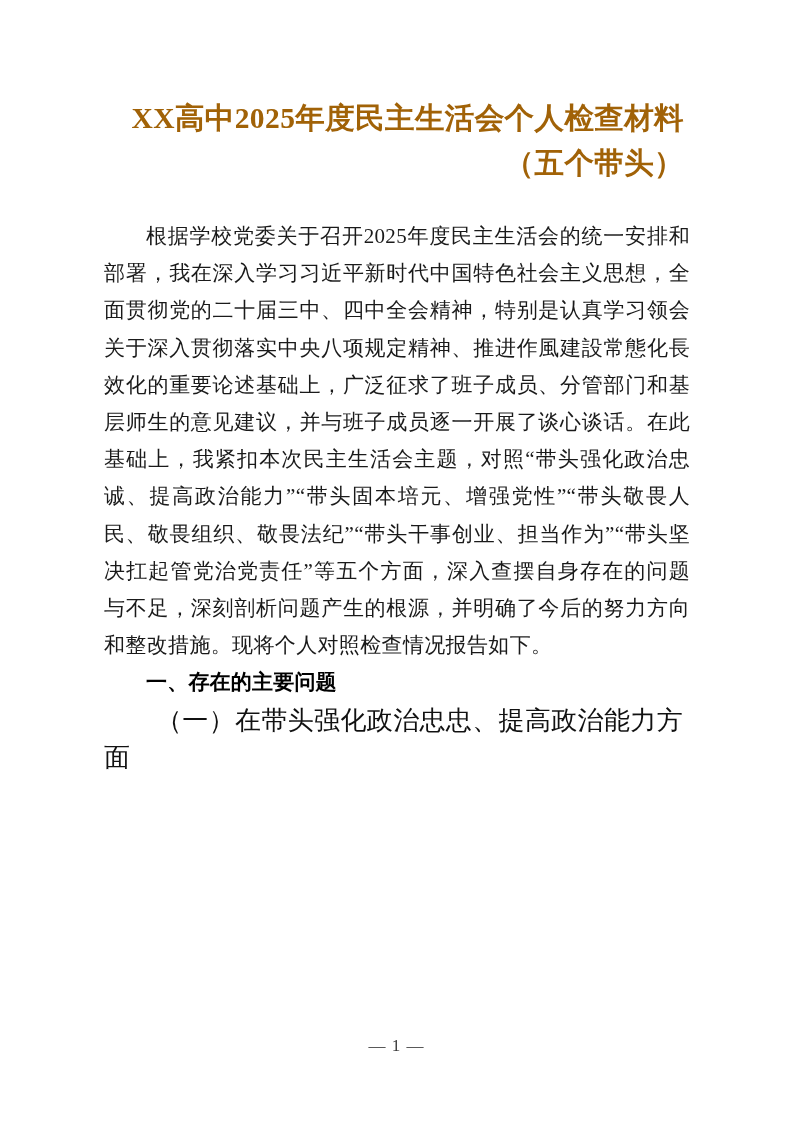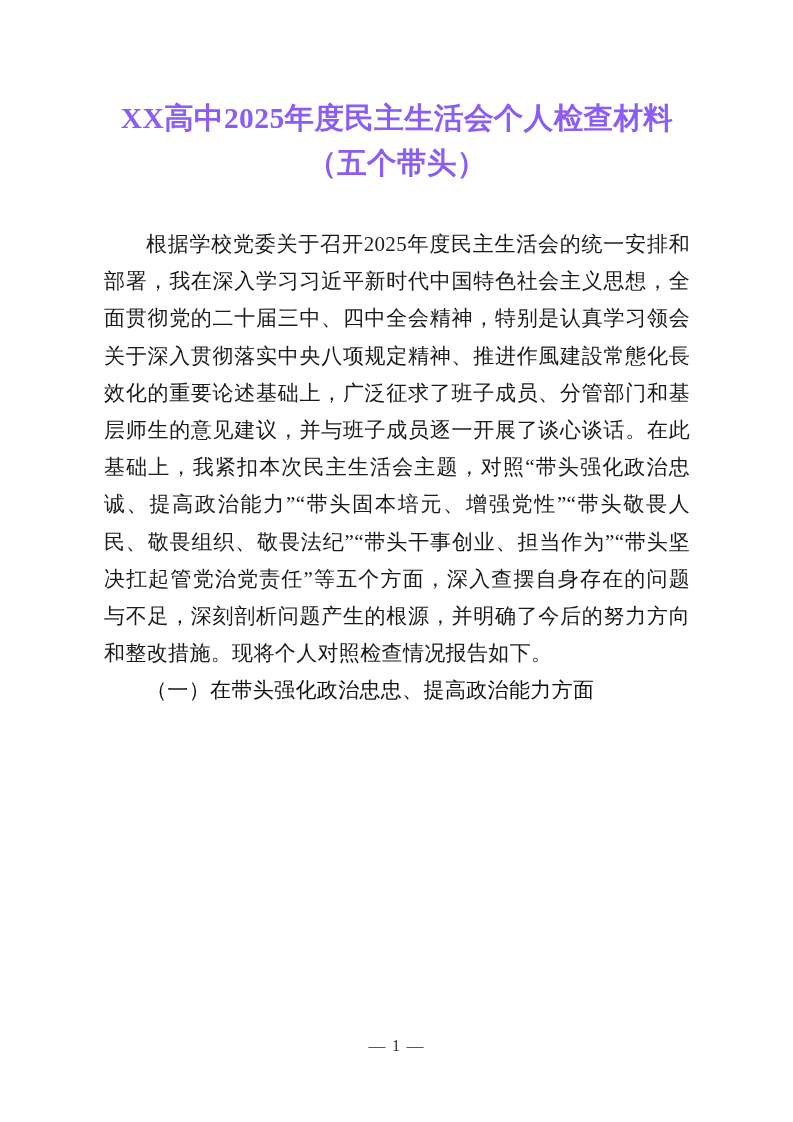--- a/index.html
+++ b/index.html
@@ -23,60 +23,60 @@
     top: 96px;
     width: 586px;
   }
 
   
   .doc-title {
     font-family: "Liberation Serif", "DejaVu Serif", serif;
     font-weight: bold;
     font-size: 29.5px;
     line-height: 45px;
-    text-align: center;
-    color: #8b5cf6;
+    text-align: right;
+    color: #a16207;
     letter-spacing: 0.4px;
     margin: 0;
     padding: 0 6px;
   }
 
   
   .para {
     font-family: "Liberation Serif", "DejaVu Serif", serif;
     font-size: 21px;
     line-height: 37.2px;
     color: #1a1a1a;
     text-align: justify;
     text-justify: inter-character;
     text-indent: 2em;
     margin: 0;
     letter-spacing: 0.35px;
   }
 
   
   .para-lead {
-    margin-top: 40px;
+    margin-top: 32px;
   }
 
   
   .head-1 {
     font-family: "DejaVu Sans", "Liberation Sans", sans-serif;
     font-weight: bold;
     font-size: 21px;
     line-height: 37.2px;
     color: #000000;
     text-indent: 2em;
     margin: 0;
     letter-spacing: 0.2px;
   }
 
   .head-2 {
     font-family: "Liberation Serif", "DejaVu Serif", serif;
-    font-size: 21px;
+    font-size: 26px;
     line-height: 37.2px;
     color: #111111;
     text-indent: 2em;
     margin: 0;
     letter-spacing: 0.35px;
   }
 
   
   .page-footer {
     position: absolute;
@@ -94,20 +94,21 @@
 <body>
 
 <div class="page">
 
   <div class="content">
 
     <h1 class="doc-title">XX高中2025年度民主生活会个人检查材料（五个带头）</h1>
 
     <p class="para para-lead">根据学校党委关于召开2025年度民主生活会的统一安排和部署，我在深入学习习近平新时代中国特色社会主义思想，全面贯彻党的二十届三中、四中全会精神，特别是认真学习领会关于深入贯彻落实中央八项规定精神、推进作風建設常態化長效化的重要论述基础上，广泛征求了班子成员、分管部门和基层师生的意见建议，并与班子成员逐一开展了谈心谈话。在此基础上，我紧扣本次民主生活会主题，对照“带头强化政治忠诚、提高政治能力”“带头固本培元、增强党性”“带头敬畏人民、敬畏组织、敬畏法纪”“带头干事创业、担当作为”“带头坚决扛起管党治党责任”等五个方面，深入查摆自身存在的问题与不足，深刻剖析问题产生的根源，并明确了今后的努力方向和整改措施。现将个人对照检查情况报告如下。</p>
 
+    <p class="head-1">一、存在的主要问题</p>
 
     <p class="head-2">（一）在带头强化政治忠忠、提高政治能力方面</p>
 
 
   </div>
 
   <div class="page-footer">— 1 —</div>
 
 </div>
 

